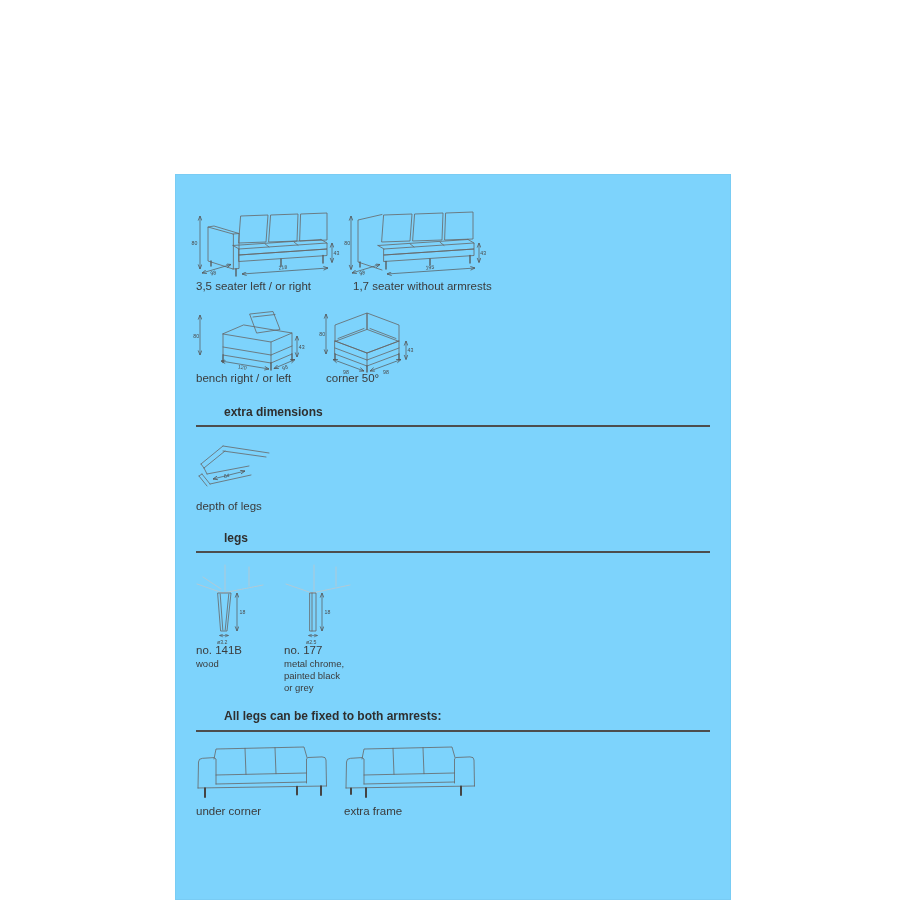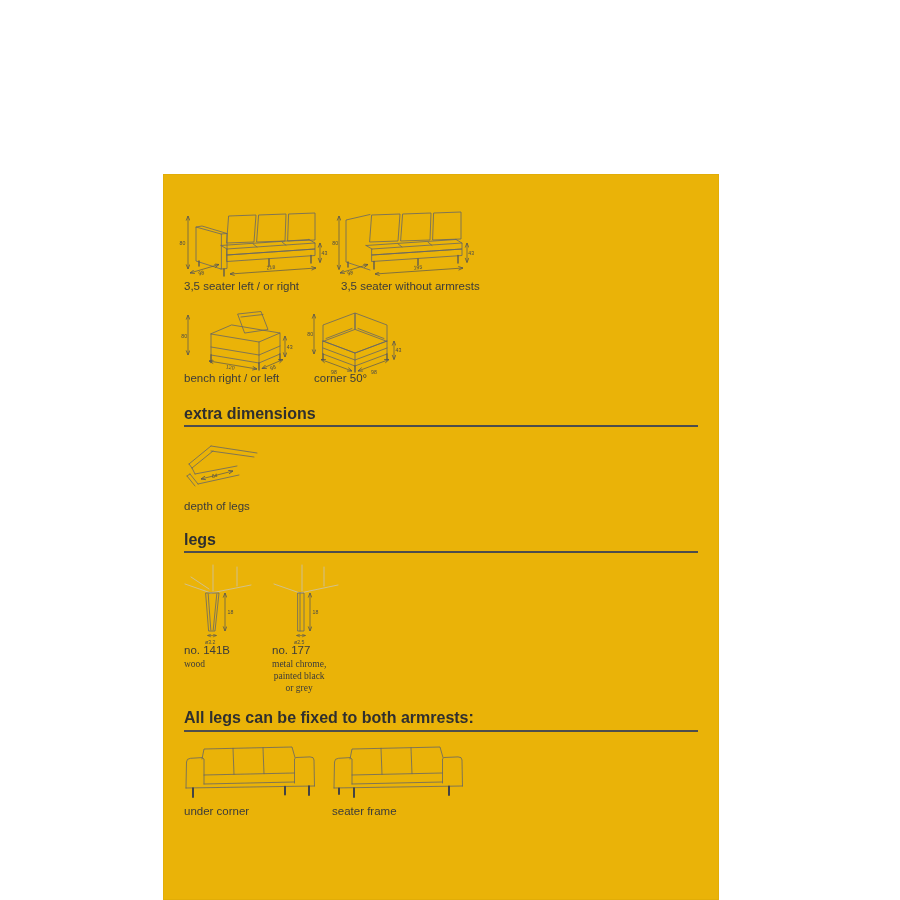--- a/index.html
+++ b/index.html
@@ -2,27 +2,27 @@
 <html><head>
 <meta charset="utf-8">
 <style>
   html,body{margin:0;padding:0;}
   body{
     width:900px;height:900px;position:relative;background:#ffffff;
     font-family:"Liberation Sans","DejaVu Sans",sans-serif;color:#3b3b3b;
     overflow:hidden;
   }
   .page{
-    position:absolute;left:163px;top:174px;width:556px;height:726px;
-    background:#eab308;border:1px solid rgba(0,0,0,0.03);box-sizing:border-box;text-align:center;
+    position:absolute;left:175px;top:174px;width:556px;height:726px;
+    background:#7dd3fc;border:1px solid rgba(0,0,0,0.03);box-sizing:border-box;
   }
   .abs{position:absolute;}
   .label{font-size:11.5px;line-height:14px;color:#3b3b3b;}
-  .heading{font-size:16px;font-weight:bold;color:#2f2f2f;}
-  .small{font-size:9.5px;line-height:12px;color:#3b3b3b;font-family:Liberation Serif, serif;}
+  .heading{font-size:12px;font-weight:bold;color:#2f2f2f;margin-left:28px;}
+  .small{font-size:9.5px;line-height:12px;color:#3b3b3b;}
   .material{white-space:pre-line;}
   .rule{height:2px;background:#4d4d4d;width:514px;}
   svg{overflow:visible;display:block;}
   .ln{fill:none;stroke:#666;stroke-width:0.8;stroke-linejoin:round;stroke-linecap:round;}
   .lnb{fill:none;stroke:#555;stroke-width:1.3;stroke-linecap:round;}
   .stub{fill:none;stroke:#444;stroke-width:2;stroke-linecap:round;}
   .faint{fill:none;stroke:#c6c6c6;stroke-width:0.7;stroke-linecap:round;}
   .dim{stroke:#555;stroke-width:0.7;fill:none;}
   .dimthin{stroke:#555;stroke-width:0.55;fill:none;}
   .dt{font-size:5.2px;fill:#4a4a4a;}
@@ -67,21 +67,21 @@
     <line class="dim" x1="135" y1="38" x2="135" y2="57.5" marker-start="url(#aS)" marker-end="url(#aE)"></line>
     <line class="dim" x1="43" y1="69" x2="131" y2="63" marker-start="url(#aS)" marker-end="url(#aE)"></line>
     <line class="dim" x1="8" y1="68" x2="36" y2="59.5" marker-start="url(#aS)" marker-end="url(#aE)"></line>
     <text class="dt" x="0.3" y="39.5">80</text>
     <text class="dt" x="136.3" y="50">43</text>
     <text class="dt" x="86" y="64.2" text-anchor="middle" transform="rotate(-4 86 64.2)">195</text>
     <text class="dt" x="16" y="70.5" transform="rotate(-17 16 70.5)">98</text>
   </svg>
 
   <div class="abs label" style="left:20px;top:104px">3,5 seater left / or right</div>
-  <div class="abs label" style="left:177px;top:104px">3,5 seater without armrests</div>
+  <div class="abs label" style="left:177px;top:104px">1,7 seater without armrests</div>
 
   <svg class="abs" style="left:17px;top:127px" width="114" height="72" viewBox="0 0 114 72">
     <path class="ln" d="M30,32 L78,40 L99,31 L51,23 Z M30,32 L30,53 L78,61 L78,40 M30,45 L78,53 M99,31 L99,52 L78,61 M78,53 L99,44"></path>
     <path class="ln" d="M57,12 L80,9.5 L87,27.5 L64,31 Z M60,15 L82,12.5"></path>
     <path class="lnb" d="M30,53 L30,60.5 M78,61 L78,68 M99,52 L99,58.5"></path>
     <line class="dim" x1="7" y1="13" x2="7" y2="53" marker-start="url(#aS)" marker-end="url(#aE)"></line>
     <line class="dim" x1="104" y1="34" x2="104" y2="55" marker-start="url(#aS)" marker-end="url(#aE)"></line>
     <line class="dim" x1="28" y1="59" x2="76" y2="67" marker-start="url(#aS)" marker-end="url(#aE)"></line>
     <line class="dim" x1="81" y1="66.5" x2="102" y2="57.5" marker-start="url(#aS)" marker-end="url(#aE)"></line>
     <text class="dt" x="0.3" y="35.5">80</text>
@@ -159,15 +159,15 @@
 
   <svg class="abs" style="left:164px;top:567px" width="148" height="62" viewBox="0 0 148 62">
     <path class="ln" d="M22,17 L24,7 L112,5 L115,15.5"></path>
     <path class="ln" d="M6,46 L6.5,20 Q6.5,16.5 10.5,16.3 L22,15.6 L24,17 L24,42"></path>
     <path class="ln" d="M134.5,44 L134,18 Q134,14.8 130,14.9 L116,15.5 L114.5,16.8 L114.5,41"></path>
     <path class="ln" d="M6,46 L134.5,44 M24,33 L114.5,31 M24,42 L114.5,40 M53,6.3 L54,32.3 M83,5.7 L84,31.7"></path>
     <path class="stub" d="M11,46.4 L11,52 M26,46.2 L26,55 M121,44.5 L121,53"></path>
   </svg>
 
   <div class="abs label" style="left:20px;top:629px">under corner</div>
-  <div class="abs label" style="left:168px;top:629px">seater frame</div>
+  <div class="abs label" style="left:168px;top:629px">extra frame</div>
 
 </div>
 
 </body></html>

